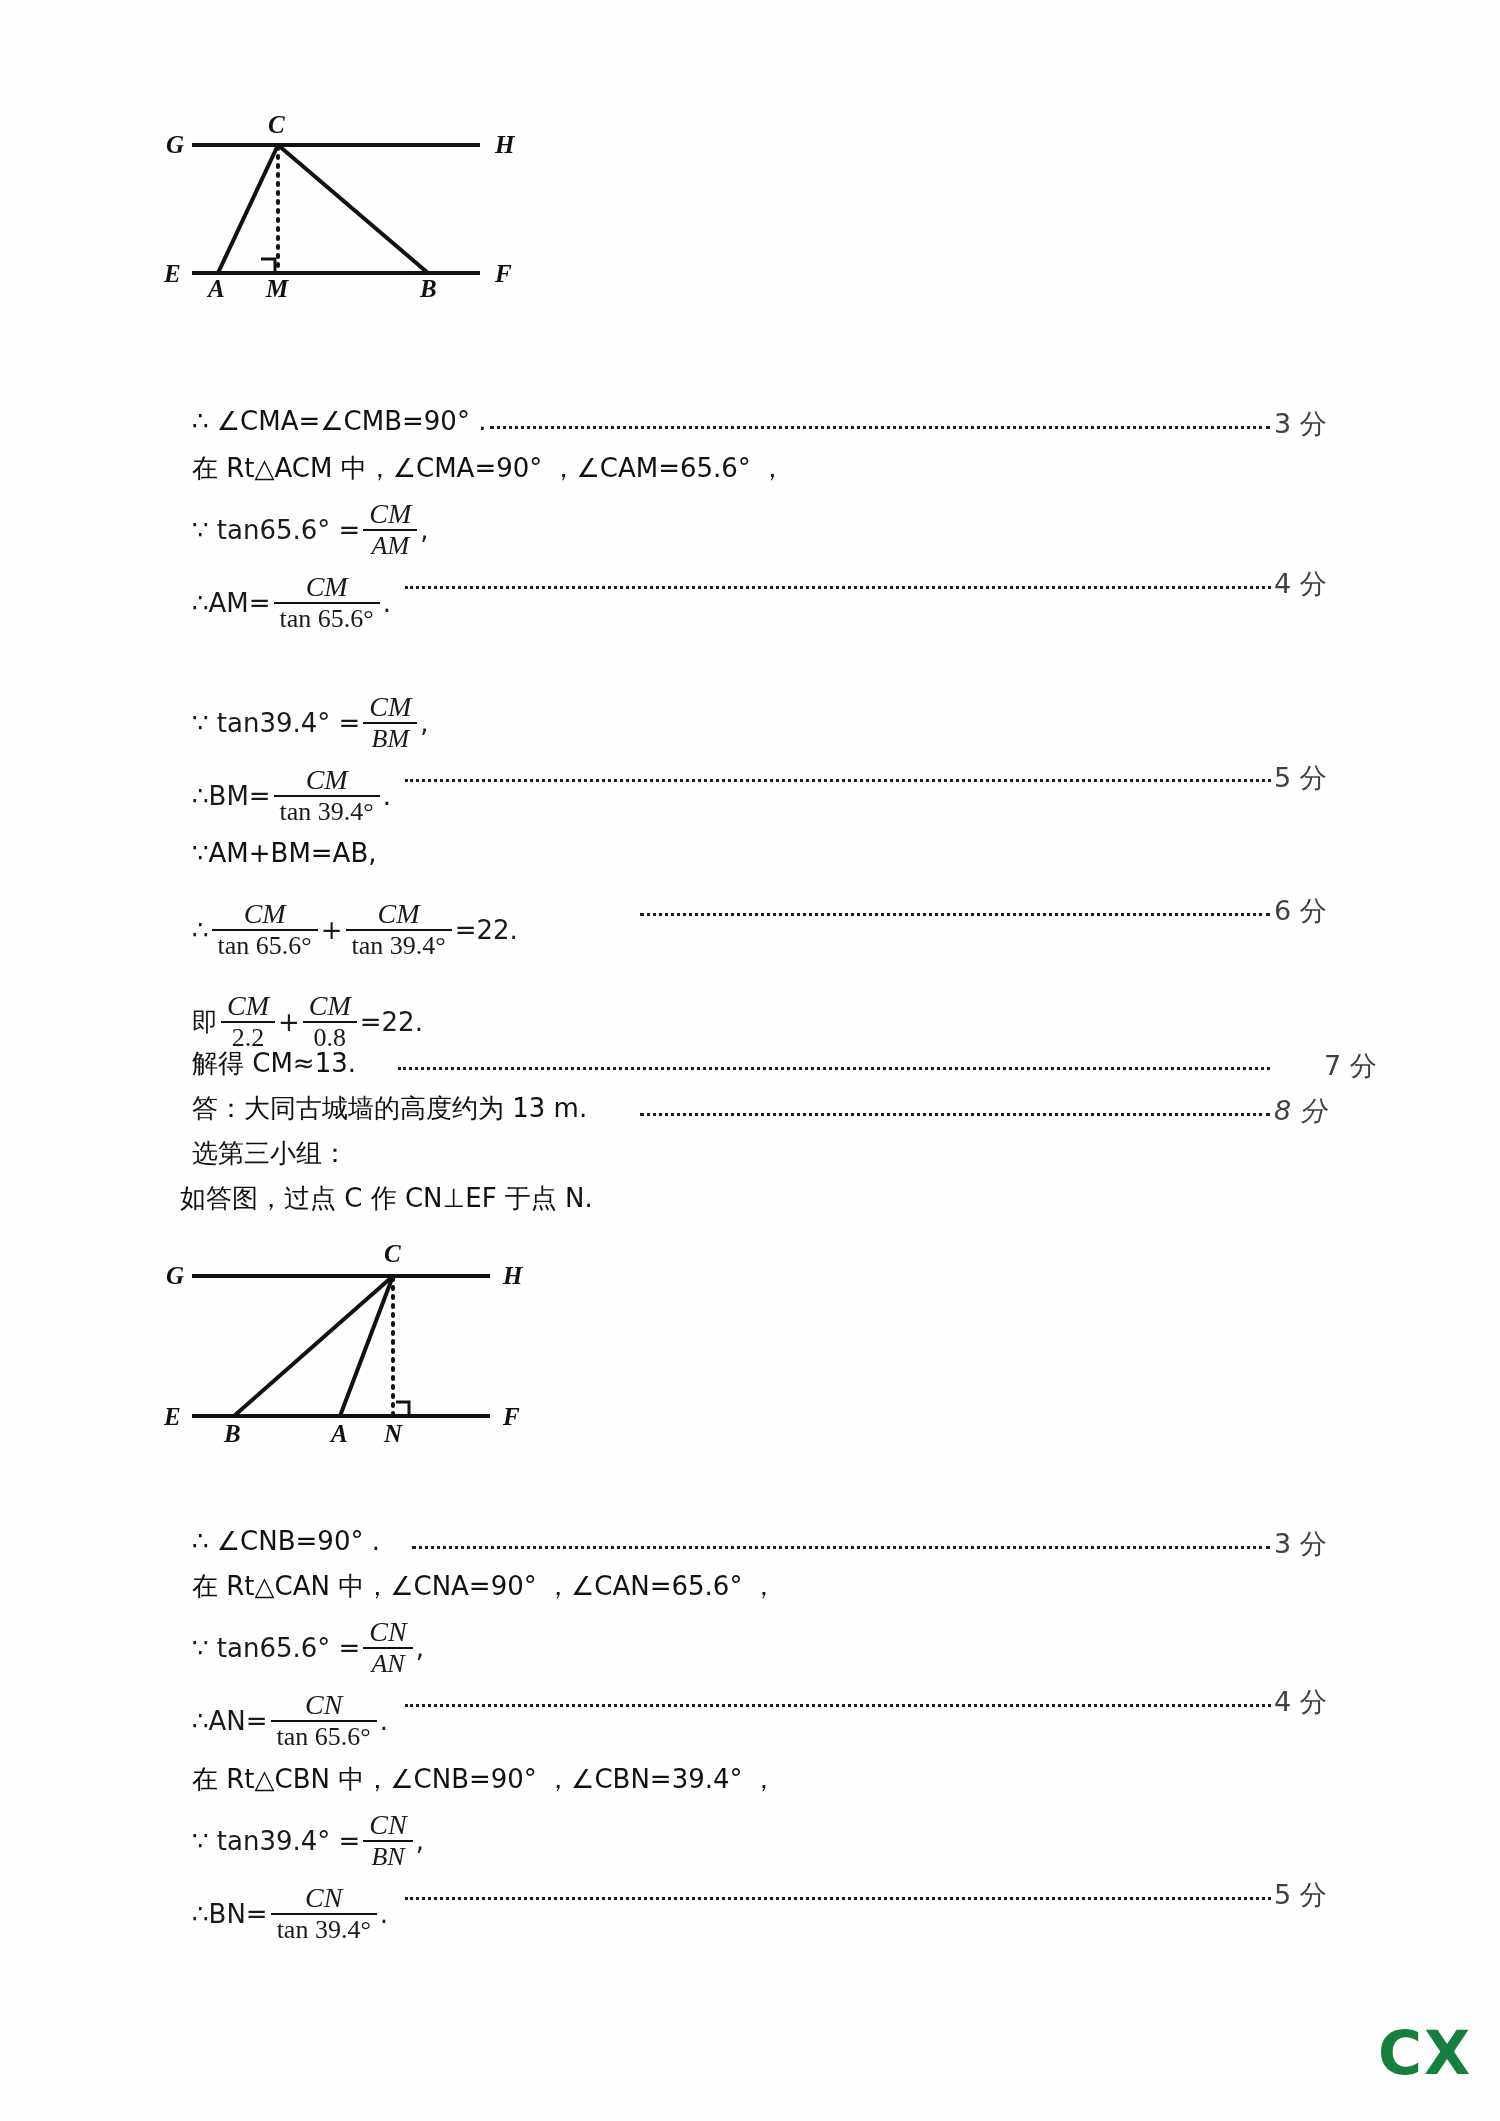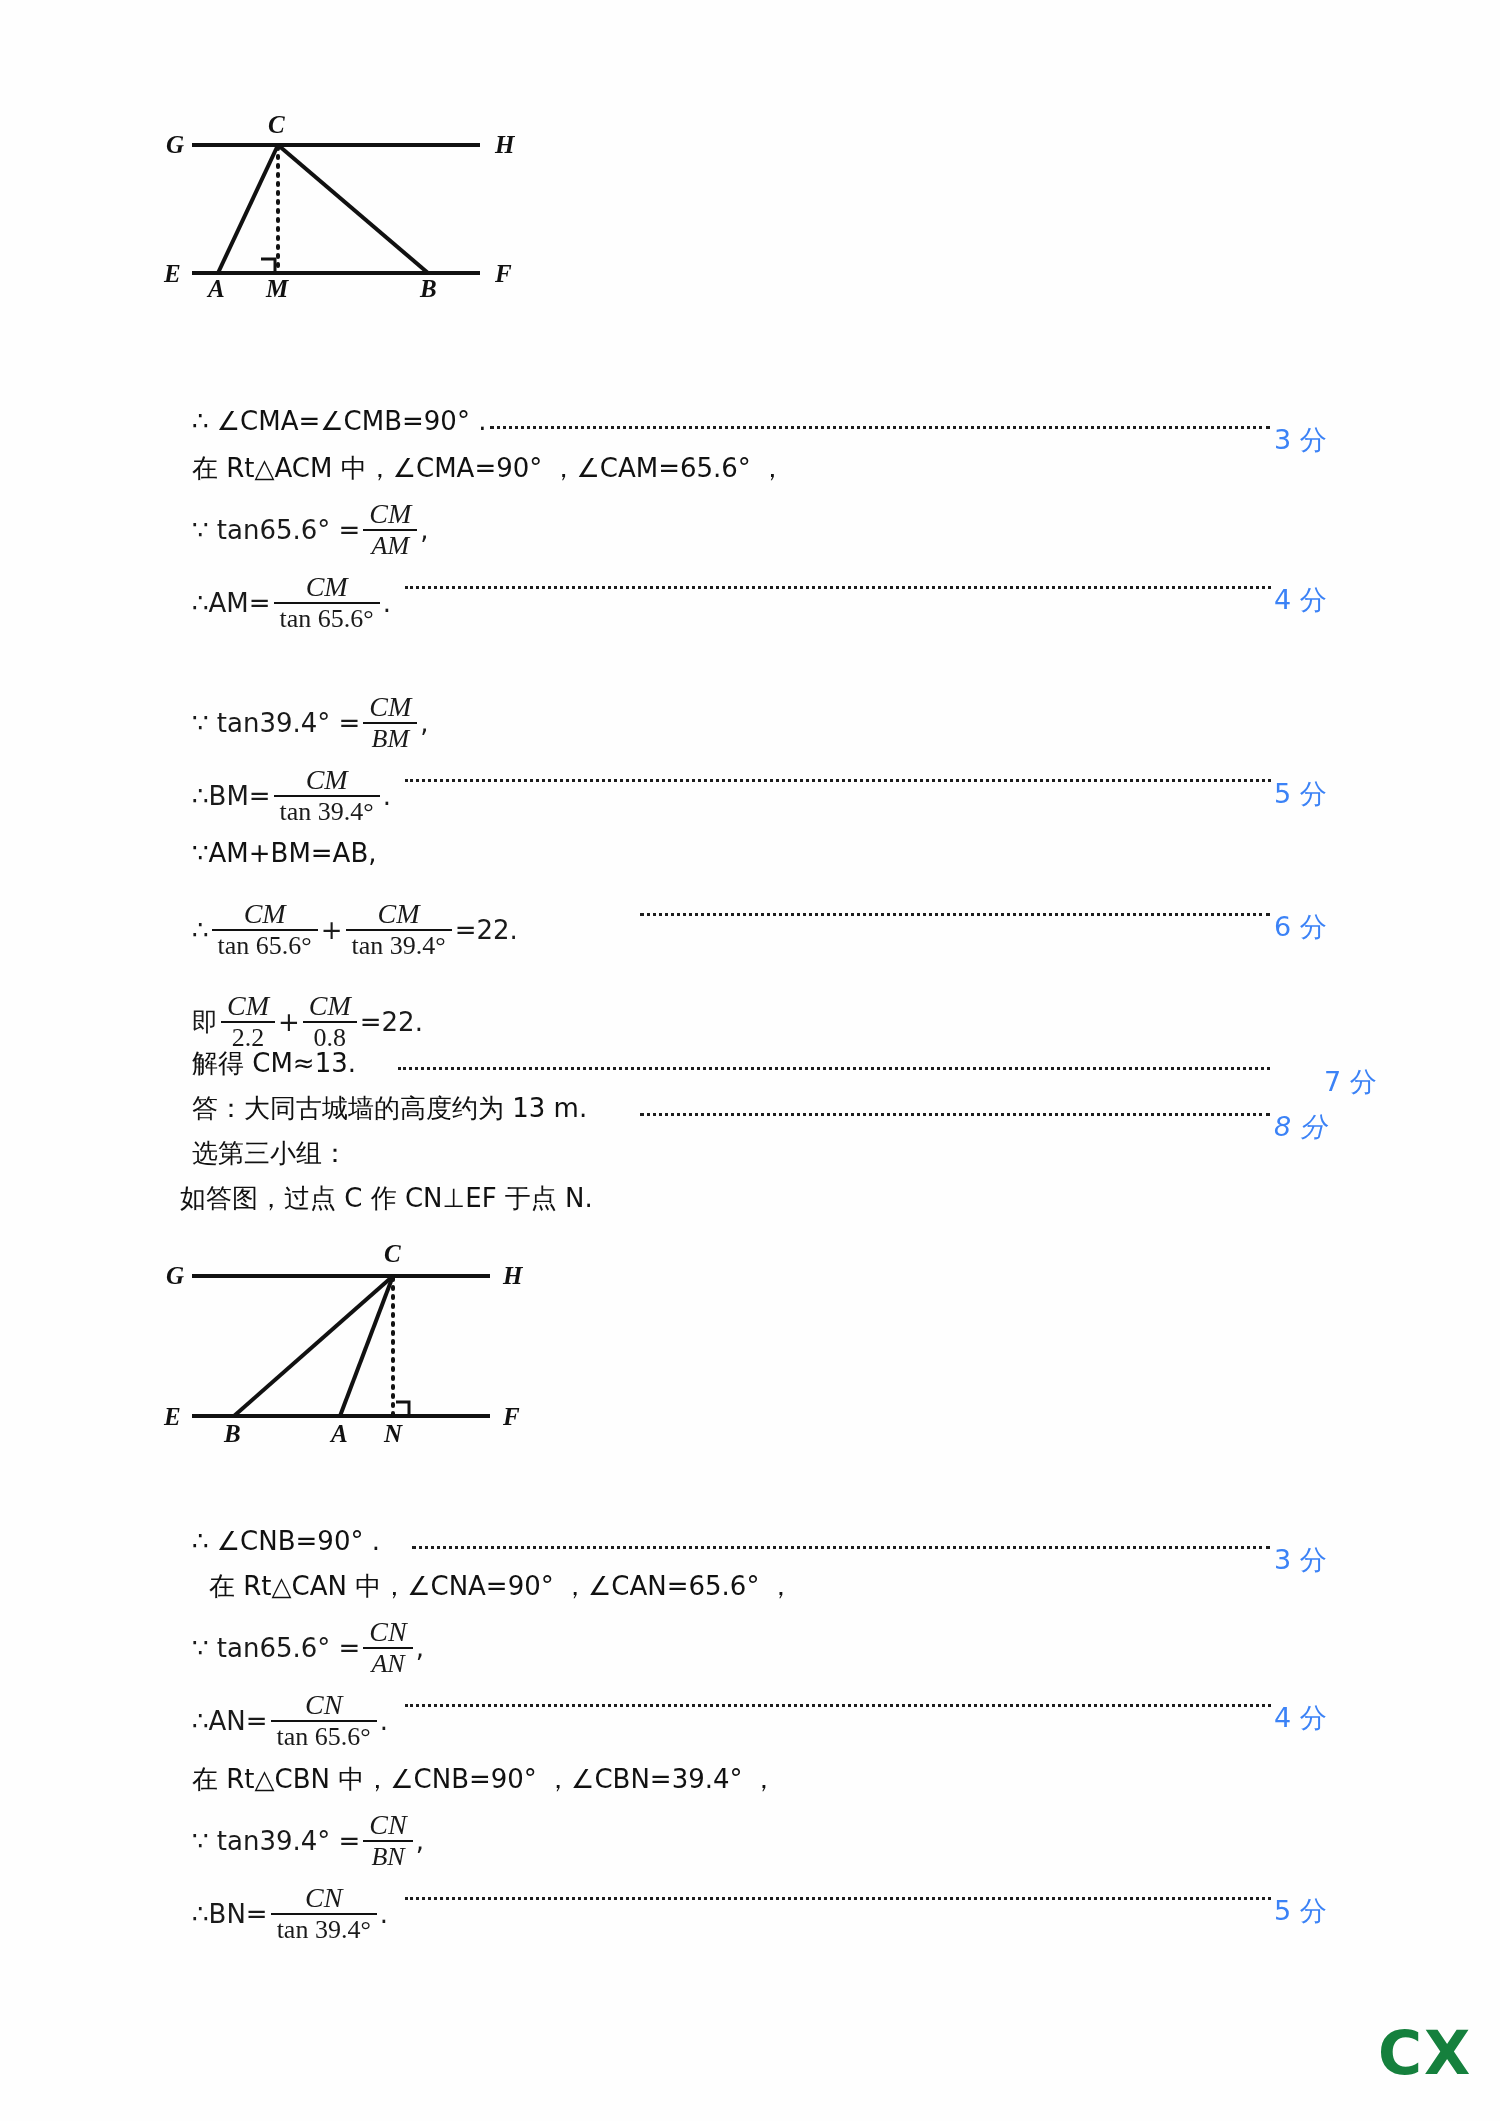--- a/index.html
+++ b/index.html
@@ -38,22 +38,21 @@
     position: absolute;
     height: 1px;
     border-bottom: 3px dotted #111;
     opacity: .95;
   }
   .score {
     position: absolute;
     font-size: 27px;
     white-space: nowrap;
     font-family: "DejaVu Sans", "Liberation Sans", sans-serif;
-    color: #3b82f6;
-    margin-top: 16px;
+    color: #404040;
   }
 
   
   .frac {
     display: inline-block;
     vertical-align: middle;
     text-align: center;
     position: relative;
     margin: 0 3px;
   }
@@ -198,21 +197,21 @@
       <text x="74" y="202" font-family="Liberation Serif, serif" font-size="25" font-style="italic" font-weight="bold" fill="#111">B</text>
       <text x="181" y="202" font-family="Liberation Serif, serif" font-size="25" font-style="italic" font-weight="bold" fill="#111">A</text>
       <text x="234" y="202" font-family="Liberation Serif, serif" font-size="25" font-style="italic" font-weight="bold" fill="#111">N</text>
     </svg>
   </div>
 
   <div class="line cn" style="left:192px; top:1528px;">∴ ∠CNB=90° .</div>
   <div class="leader" style="left:412px; top:1545px; width:858px;"></div>
   <div class="score" style="left:1274px; top:1526px;">3 分</div>
 
-  <div class="line cn" style="left:209px; top:1573px;">在 Rt△CAN 中，∠CNA=90° ，∠CAN=65.6° ，</div>
+  <div class="line cn" style="left:192px; top:1573px;">在 Rt△CAN 中，∠CNA=90° ，∠CAN=65.6° ，</div>
 
   <div class="inlinewrap" style="left:192px; top:1618px;">
     <span class="cn">∵ tan65.6°  =</span><span class="frac"><span class="num">CN</span><span class="den ital">AN</span></span><span class="cn">,</span>
   </div>
 
   <div class="inlinewrap" style="left:192px; top:1691px;">
     <span class="cn">∴AN=</span><span class="frac"><span class="num">CN</span><span class="den upr">tan 65.6°</span></span><span class="cn">.</span>
   </div>
   <div class="leader" style="left:405px; top:1703px; width:866px;"></div>
   <div class="score" style="left:1274px; top:1684px;">4 分</div>

